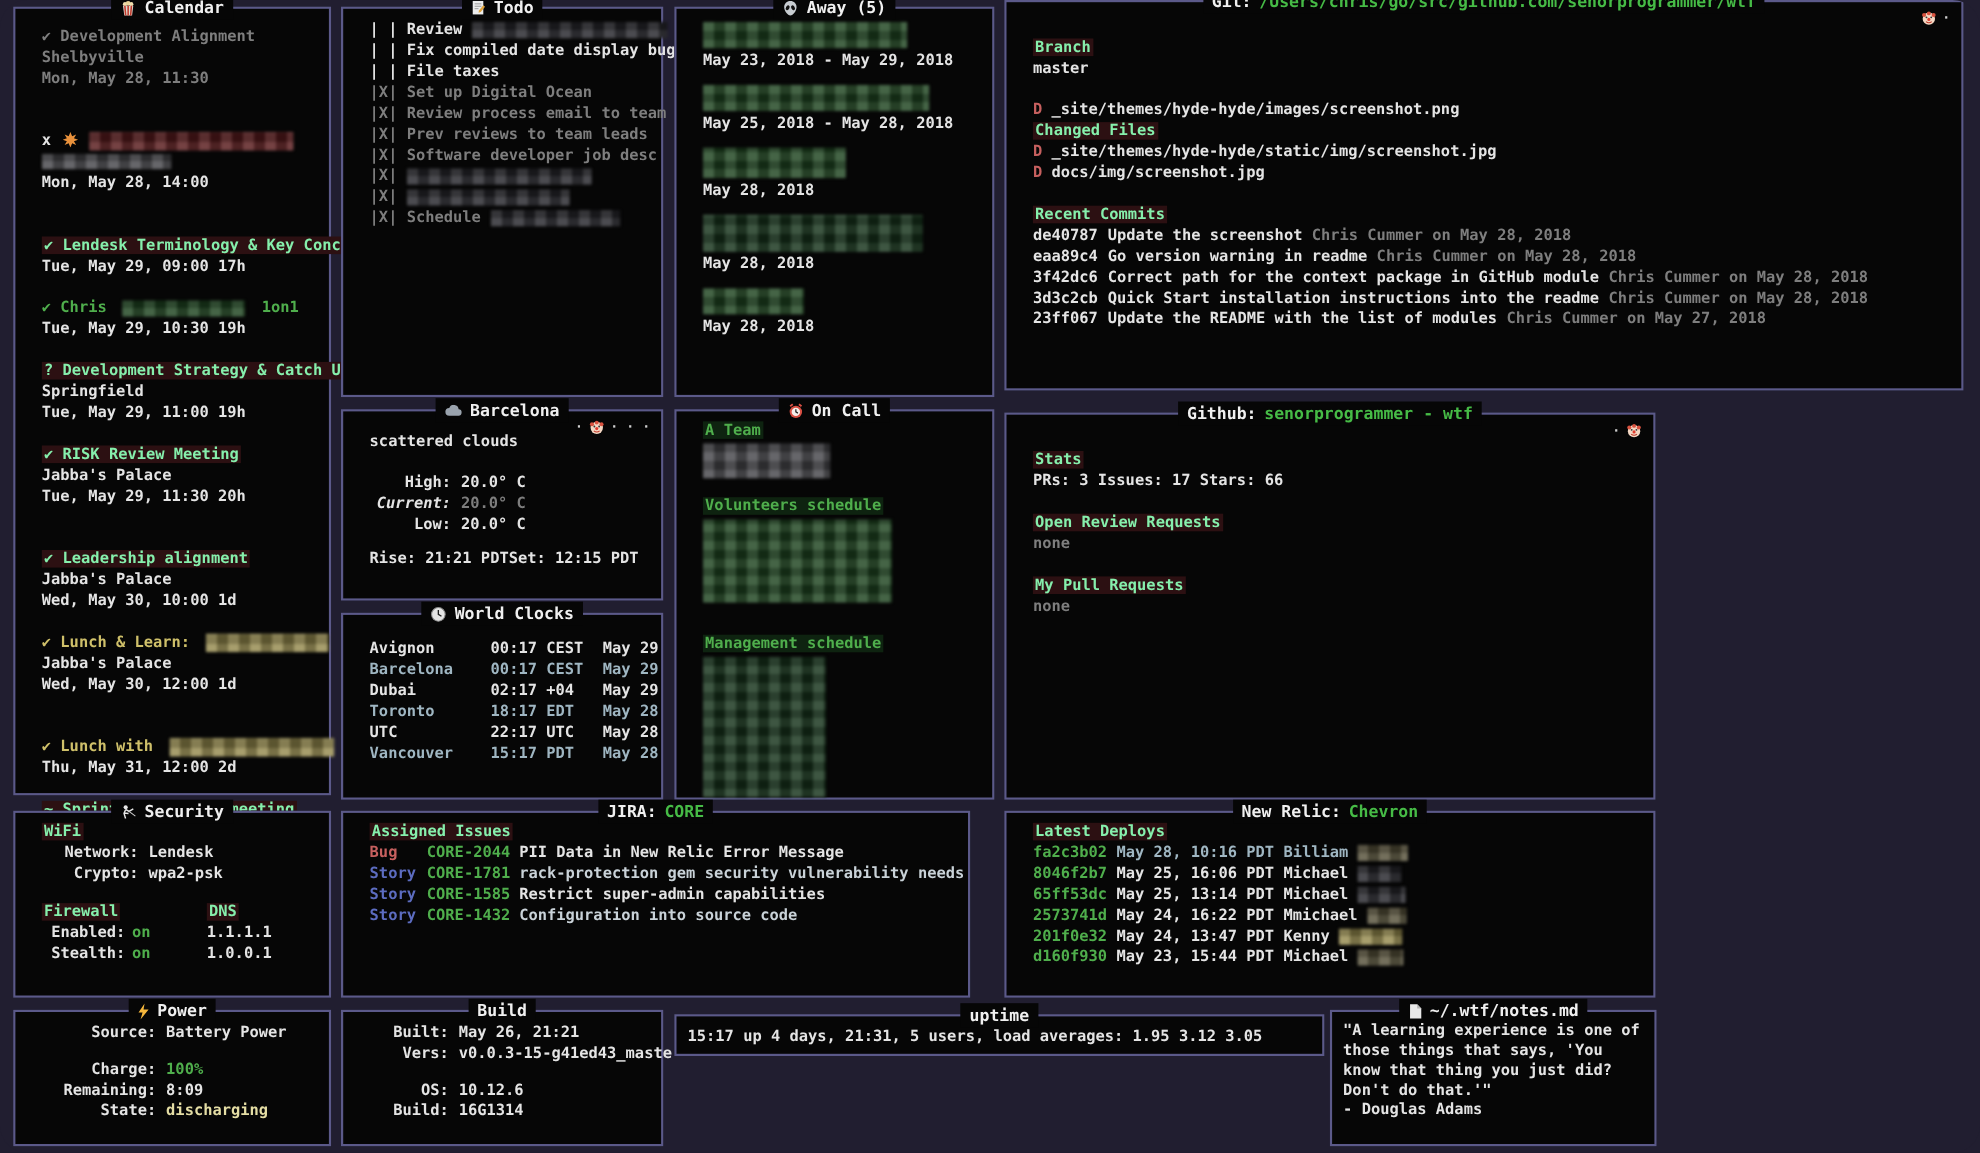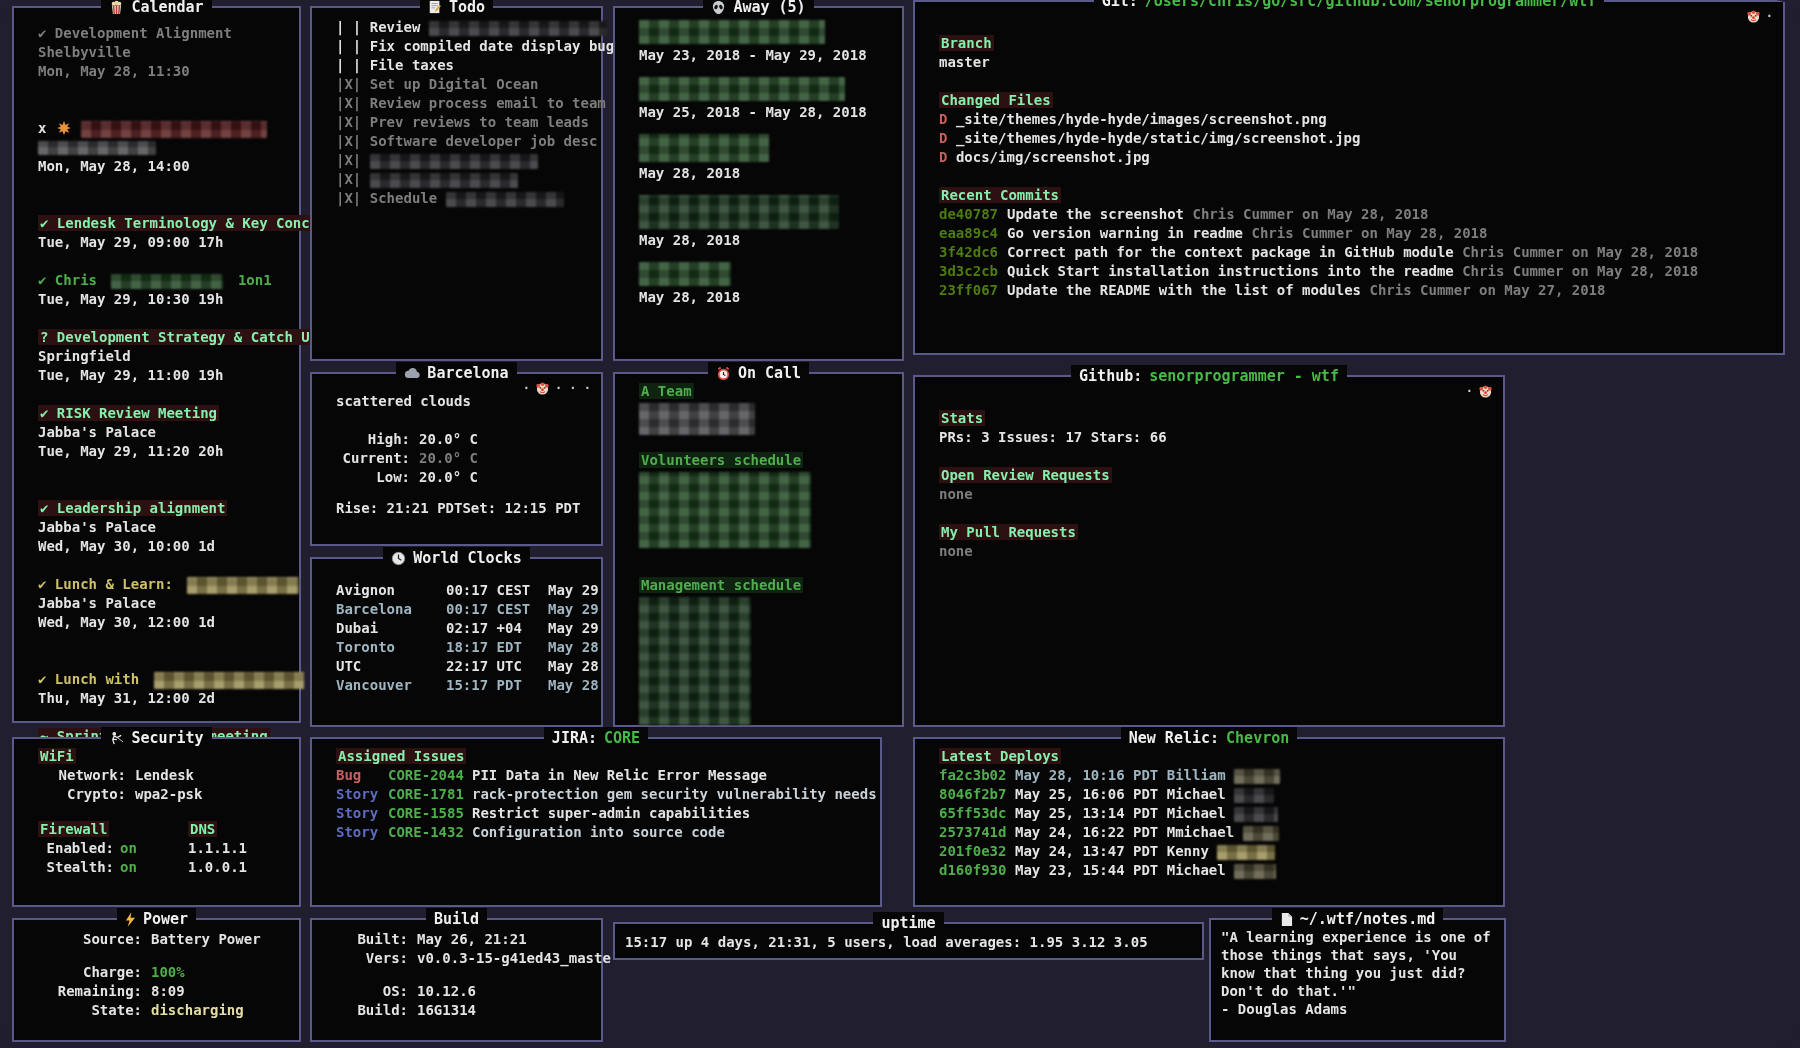--- a/index.html
+++ b/index.html
@@ -47,21 +47,21 @@
   .lab{display:inline-block;text-align:right;margin-right:9px;}
   .ev{margin-bottom:19px;}
   svg{display:inline-block;vertical-align:-2px;}
   .row{display:flex;}
   .clockrow span{display:inline-block;}
   .c-city{width:110px;}
   .c-time{width:102px;}
   .jtype{display:inline-block;width:52px;}
   .jkey{display:inline-block;width:84px;}
   .nrhash{display:inline-block;width:76px;}
-  .ghash{color:#4d7c0f;margin-right:9px;}
+  .ghash{color:#e5e5e5;margin-right:9px;}
 </style>
 </head>
 <body>
 
 <div id="screen">
 
   <div class="panel" style="left:12px;top:6px;width:289px;height:717px;">
     <div class="ptitle"><span class="tin">
       <svg viewBox="0 0 16 16" width="15" height="15">
             <circle cx="5" cy="4" r="2.1" fill="#f1dfae"></circle>
@@ -101,21 +101,21 @@
         <div class="l w">Tue, May 29, 10:30 19h</div>
       </div>
       <div class="ev">
         <div class="l"><span class="rdh">? Development Strategy &amp; Catch U</span></div>
         <div class="l w">Springfield</div>
         <div class="l w">Tue, May 29, 11:00 19h</div>
       </div>
       <div class="ev">
         <div class="l"><span class="rdh">✔ RISK Review Meeting</span></div>
         <div class="l w">Jabba's Palace</div>
-        <div class="l w">Tue, May 29, 11:20 20h</div>
+        <div class="l w">Tue, May 29, 11:30 20h</div>
       </div>
       <div class="sp"></div>
       <div class="ev">
         <div class="l"><span class="rdh">✔ Leadership alignment</span></div>
         <div class="l w">Jabba's Palace</div>
         <div class="l w">Wed, May 30, 10:00 1d</div>
       </div>
       <div class="ev">
         <div class="l yl"><span>✔ Lunch &amp; Learn:</span>
           <span class="redact r-olive" style="width:112px;height:17px;margin-left:6px;"></span></div>
@@ -203,22 +203,22 @@
           <circle cx="10.3" cy="7.2" r=".9" fill="#333"></circle>
           <circle cx="8" cy="9.2" r="1.5" fill="#e23b2e"></circle>
           <path d="M5.2 11.4q2.8 2.2 5.6 0" stroke="#c0392b" stroke-width="1.1" fill="none"></path>
         </svg>
       <span>·</span>
     </div>
     <div class="pc" style="padding-top:32px;">
       <div class="l"><span class="rdh">Branch</span></div>
       <div class="l w">master</div>
       <div class="sp"></div>
+      <div class="l"><span class="rd">D</span> <span class="w">_site/themes/hyde-hyde/images/screenshot.png</span></div>
       <div class="l"><span class="rdh">Changed Files</span></div>
-      <div class="l"><span class="rd">D</span> <span class="w">_site/themes/hyde-hyde/images/screenshot.png</span></div>
       <div class="l"><span class="rd">D</span> <span class="w">_site/themes/hyde-hyde/static/img/screenshot.jpg</span></div>
       <div class="l"><span class="rd">D</span> <span class="w">docs/img/screenshot.jpg</span></div>
       <div class="sp"></div>
       <div class="l"><span class="rdh">Recent Commits</span></div>
       <div class="l"><span class="ghash">de40787</span><span class="w">Update the screenshot</span> <span class="gy">Chris Cummer on May 28, 2018</span></div>
       <div class="l"><span class="ghash">eaa89c4</span><span class="w">Go version warning in readme</span> <span class="gy">Chris Cummer on May 28, 2018</span></div>
       <div class="l"><span class="ghash">3f42dc6</span><span class="w">Correct path for the context package in GitHub module</span> <span class="gy">Chris Cummer on May 28, 2018</span></div>
       <div class="l"><span class="ghash">3d3c2cb</span><span class="w">Quick Start installation instructions into the readme</span> <span class="gy">Chris Cummer on May 28, 2018</span></div>
       <div class="l"><span class="ghash">23ff067</span><span class="w">Update the README with the list of modules</span> <span class="gy">Chris Cummer on May 27, 2018</span></div>
     </div>
@@ -243,21 +243,21 @@
           <circle cx="10.3" cy="7.2" r=".9" fill="#333"></circle>
           <circle cx="8" cy="9.2" r="1.5" fill="#e23b2e"></circle>
           <path d="M5.2 11.4q2.8 2.2 5.6 0" stroke="#c0392b" stroke-width="1.1" fill="none"></path>
         </svg>
       <span>· · ·</span>
     </div>
     <div class="pc" style="padding-top:18px;">
       <div class="l w">scattered clouds</div>
       <div class="sp"></div>
       <div class="l w"><span class="lab" style="width:74px;">High:</span><span>20.0° C</span></div>
-      <div class="l w"><span class="lab" style="width:74px;">Current:</span><span class="gy">20.0° C</span></div>
+      <div class="l w"><span class="lab" style="width:74px;font-style:italic;">Current:</span><span class="gy">20.0° C</span></div>
       <div class="l w"><span class="lab" style="width:74px;">Low:</span><span>20.0° C</span></div>
       <div class="sp" style="height:12px;"></div>
       <div class="l w row" style="justify-content:space-between;padding-right:4px;">
         <span>Rise: 21:21 PDT</span>
         <span>Set: 12:15 PDT</span>
       </div>
     </div>
   </div>
 
   <div class="panel" style="left:310px;top:557px;width:293px;height:170px;">

